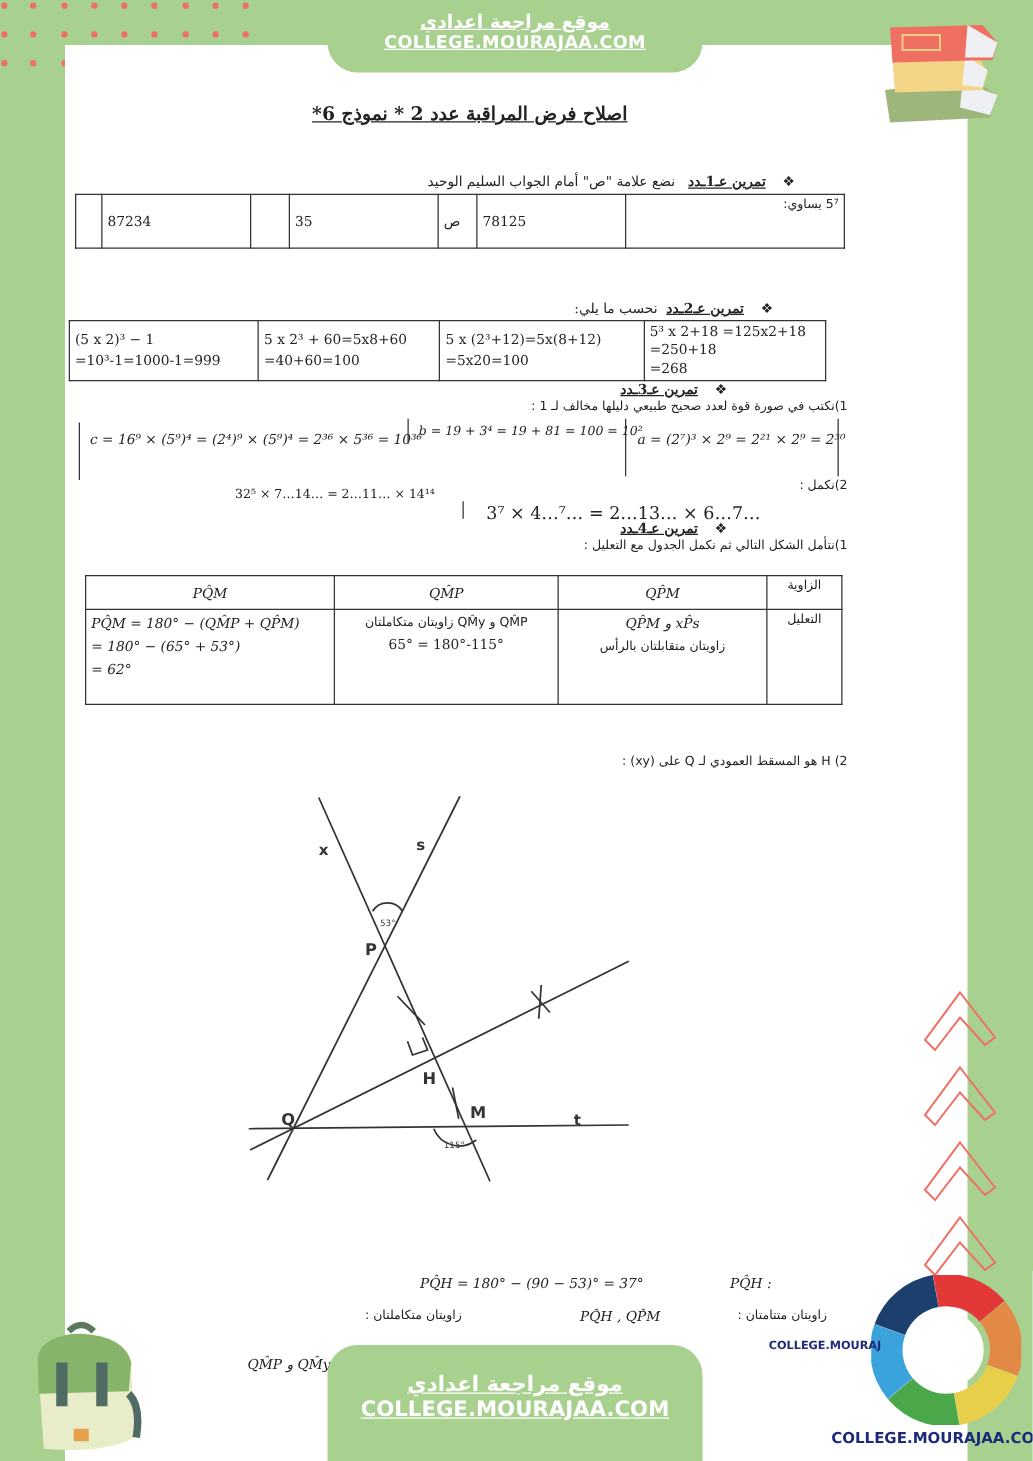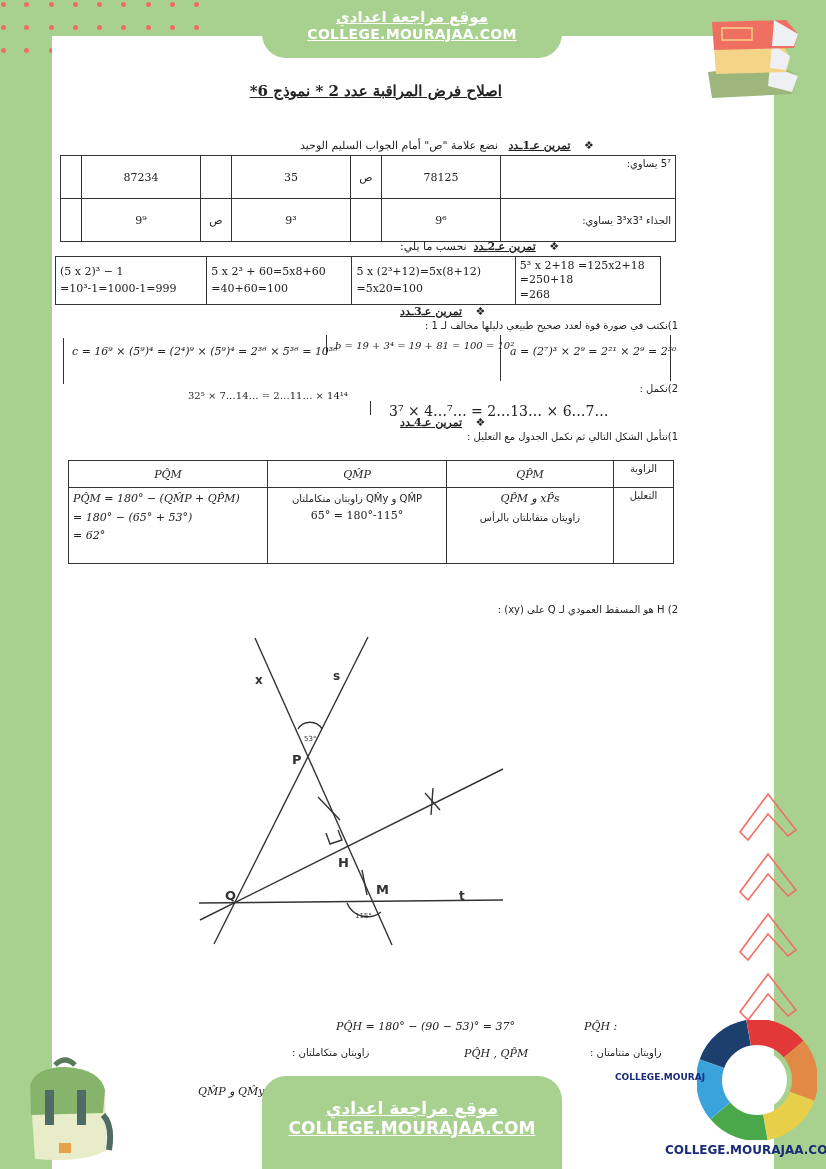--- a/index.html
+++ b/index.html
@@ -10,26 +10,26 @@
   .greenbar-right{position:absolute;left:774px;top:0;width:52px;height:1169px;background:#a8d18f;}
   .dots{position:absolute;left:0;top:0;width:200px;height:52px;}
   .dot{position:absolute;width:5px;height:5px;border-radius:50%;background:#ef6f63;}
   .banner{position:absolute;left:262px;top:0;width:300px;height:58px;background:#a8d18f;border-radius:0 0 24px 24px;text-align:center;color:#fff;font-family:"DejaVu Sans",sans-serif;}
   .banner .ar{font-size:15px;font-weight:bold;margin-top:8px;text-decoration:underline;}
   .banner .en{font-size:14px;font-weight:bold;text-decoration:underline;letter-spacing:.3px;}
   .banner-bottom{position:absolute;left:262px;top:1076px;width:300px;height:93px;background:#a8d18f;border-radius:24px 24px 0 0;text-align:center;color:#fff;font-family:"DejaVu Sans",sans-serif;}
   .banner-bottom .ar{font-size:17px;font-weight:bold;margin-top:22px;text-decoration:underline;}
   .banner-bottom .en{font-size:17px;font-weight:bold;text-decoration:underline;}
   .title{position:absolute;left:230px;top:82px;width:272px;text-align:right;direction:rtl;font-size:15px;font-weight:bold;text-decoration:underline;}
-  .ex-head{position:absolute;direction:rtl;font-size:11px;text-align:left;}
+  .ex-head{position:absolute;direction:rtl;font-size:11px;text-align:center;}
   .ex-head .name{text-decoration:underline;font-weight:bold;}
   .ex-head .bullet{margin-left:10px;}
   table.t{position:absolute;border-collapse:collapse;font-size:11px;}
   table.t td{border:1px solid #333;padding:2px 4px;vertical-align:middle;}
-  .t1 td{height:38px;text-align:center;}
+  .t1 td{height:38px;}
   .t2 td{vertical-align:top;text-align:left;line-height:1.6;}
   .t4 td{text-align:center;margin-left:36px;}
   .t4 td.lbl{direction:rtl;vertical-align:top;font-size:10px;font-family:"DejaVu Sans",sans-serif;}
   .ar-s{direction:rtl;font-family:"DejaVu Sans",sans-serif;font-size:10px;}
   .formula{position:absolute;font-size:11px;font-style:italic;white-space:nowrap;}
   .vbar{position:absolute;width:1px;background:#333;}
   .line{position:absolute;direction:rtl;font-size:11px;white-space:nowrap;text-align:right;}
   .fig{position:absolute;left:195px;top:630px;}
   .chev{position:absolute;left:738px;}
   .books{position:absolute;left:700px;top:14px;}
@@ -103,29 +103,20 @@
   <tbody>
       <tr>
     <td style="width:12px"></td>
     <td style="width:110px">87234</td>
     <td style="width:22px"></td>
     <td style="width:110px">35</td>
     <td style="width:22px">ص</td>
     <td style="width:110px">78125</td>
     <td class="ar-s" style="text-align:right;vertical-align:top">5⁷ يساوي:</td>
   </tr>
-  <tr>
-    <td></td>
-    <td>9⁹</td>
-    <td>ص</td>
-    <td>9³</td>
-    <td></td>
-    <td>9⁶</td>
-    <td class="ar-s" style="text-align:right">الجذاء 3³x3³ يساوي:</td>
-  </tr>
 </tbody>
   </table>
 
 <div class="ex-head" style="left:400px;top:240px;width:278px;">
   <span class="bullet">❖</span>
   <span class="name">تمرين عـ2ـدد</span>
   &nbsp;<span>نحسب ما يلي:</span>
 </div>
 <table class="t t2" style="left:55px;top:256px;width:606px;">
   <tbody>

